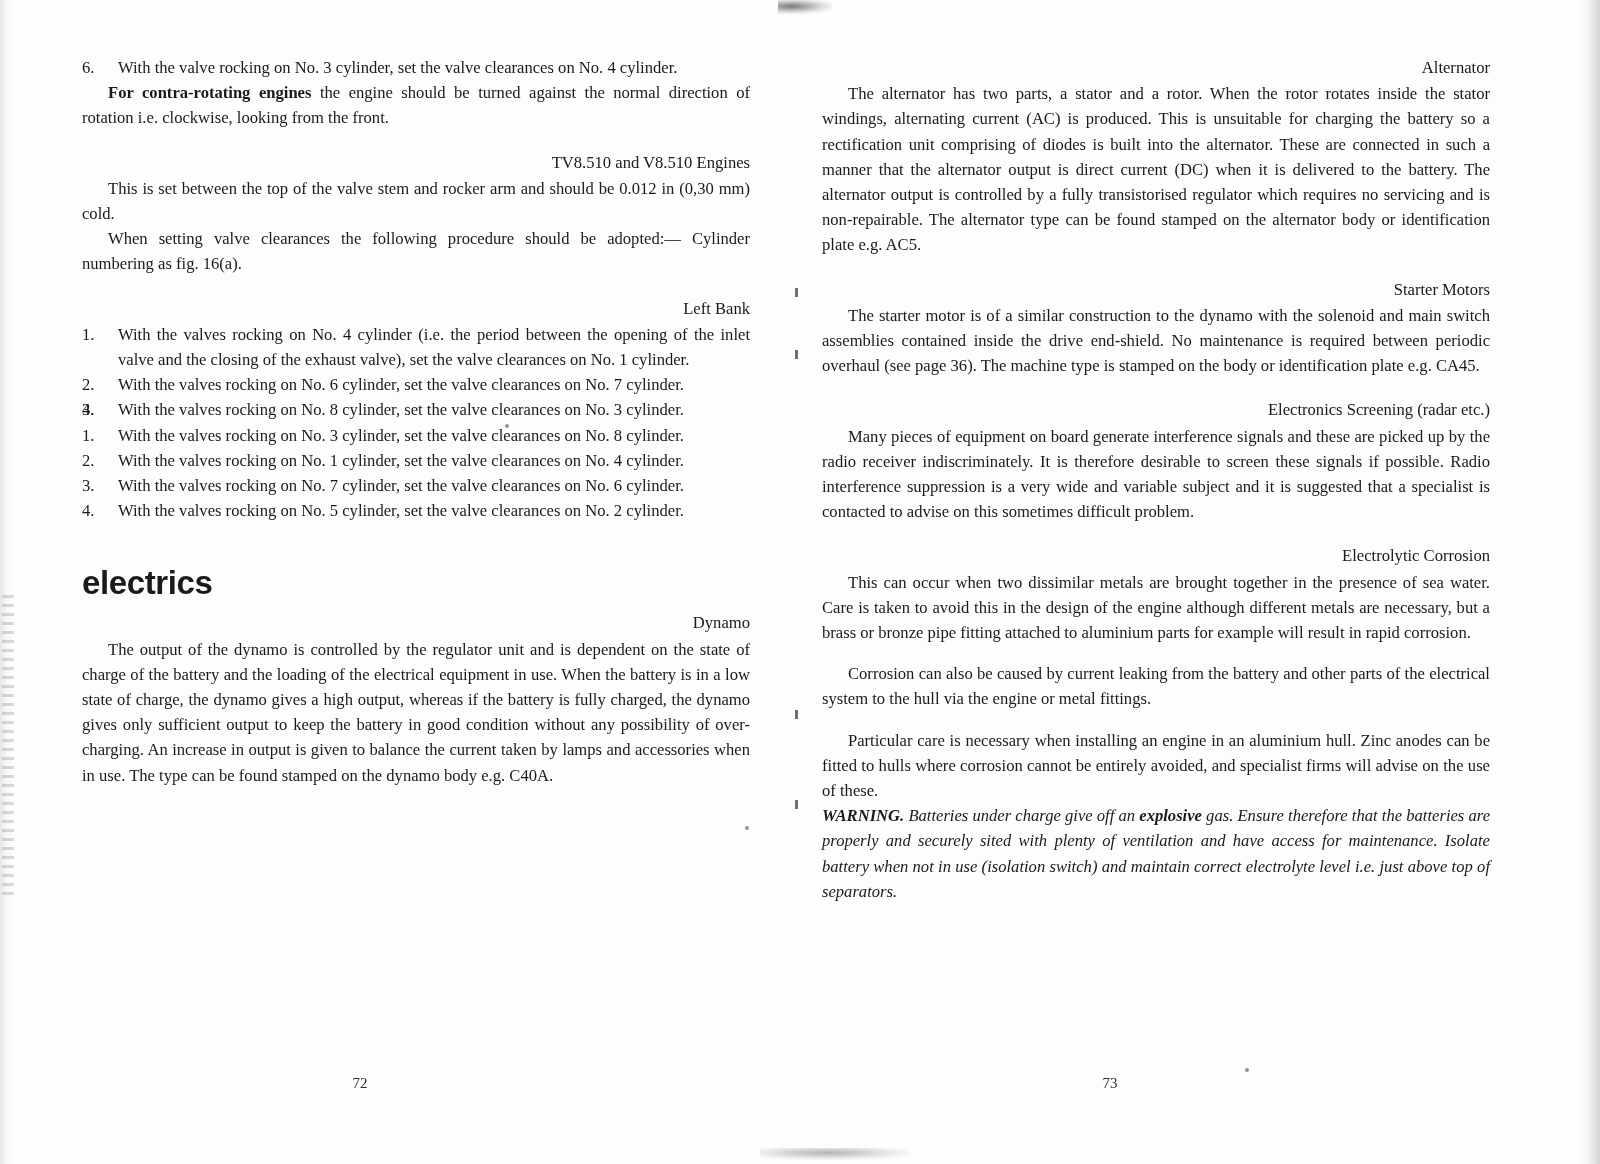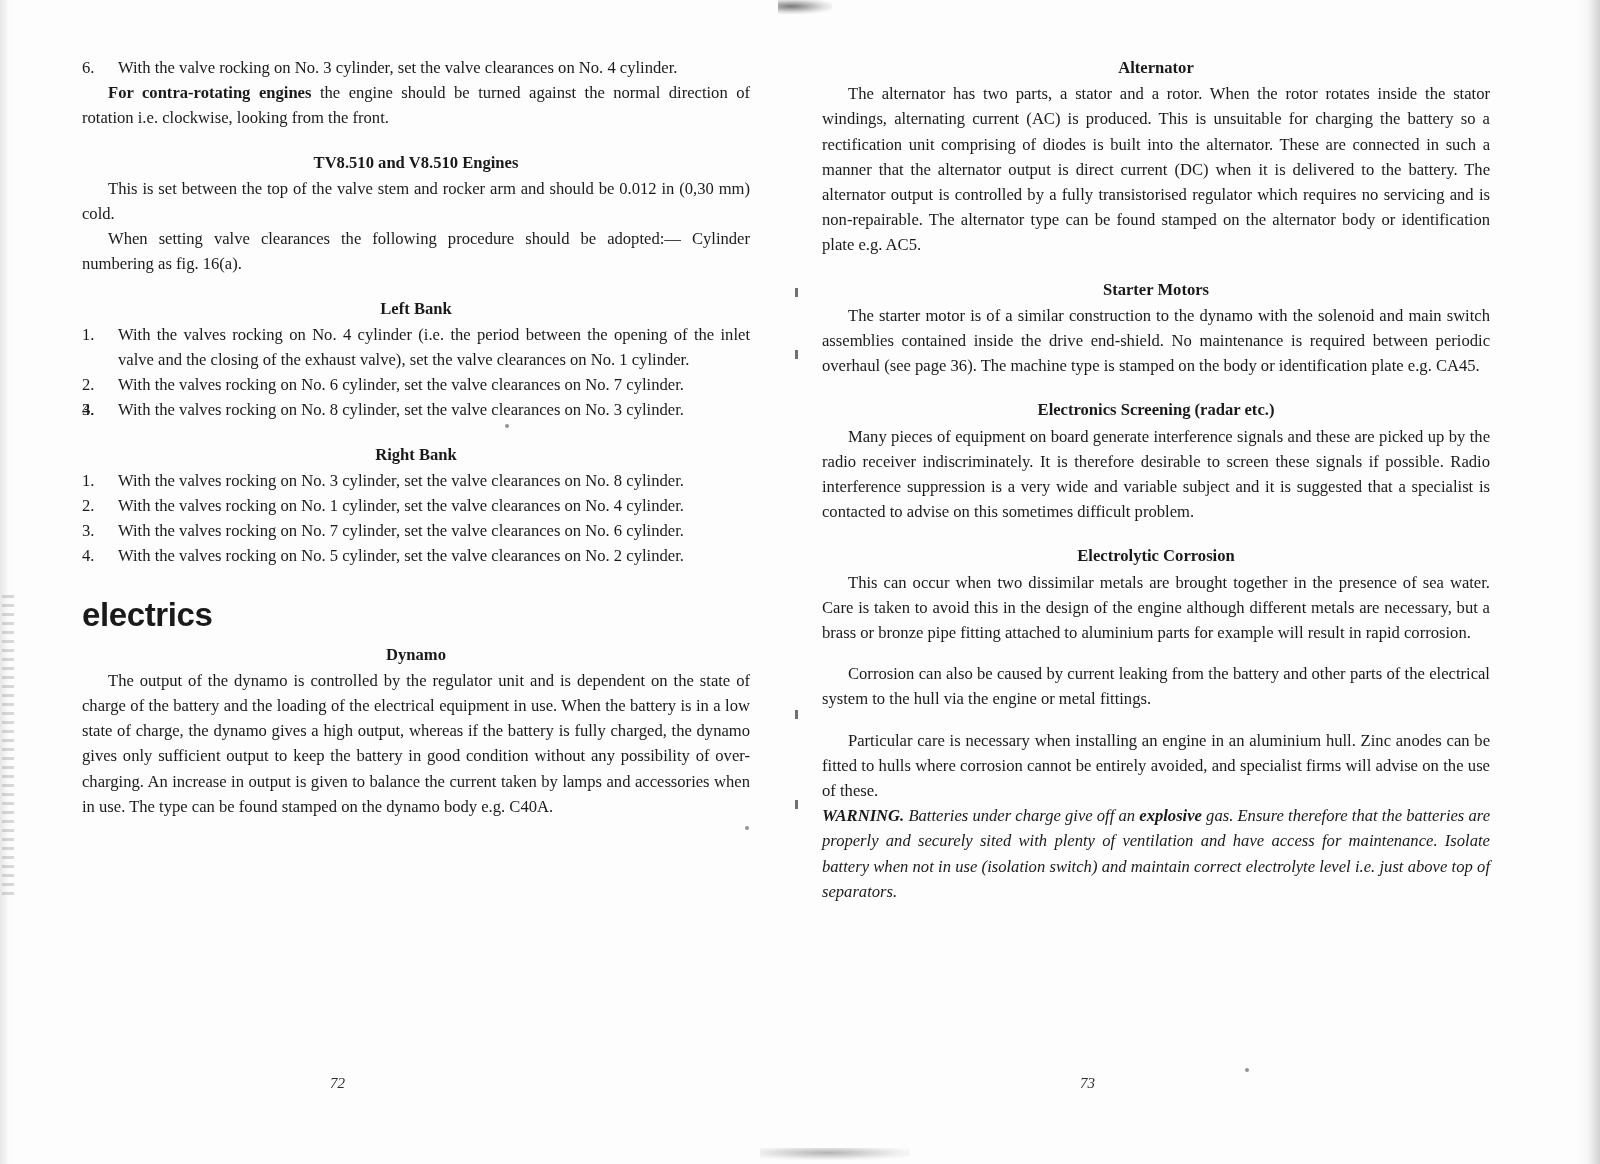--- a/index.html
+++ b/index.html
@@ -80,36 +80,36 @@
   .col-right { left: 822px; }
 
   p, li, h2, h3 {
     margin: 0;
     font-size: 16.6px;
     line-height: 25.2px;
     text-align: justify;
   }
 
   .h-sec {
-    font-weight: bold;
+    font-weight: normal;
     font-size: 16.6px;
     line-height: 25.2px;
     margin-top: 19px;
     margin-bottom: 1px;
-    text-align: center;
+    text-align: right;
   }
   .h-sec.first { margin-top: 0; }
 
   .h-chapter {
     font-family: "Liberation Sans", "DejaVu Sans", sans-serif;
     font-weight: bold;
     font-size: 33px;
     line-height: 40px;
     letter-spacing: -0.4px;
-    margin-top: 26px;
+    margin-top: 40px;
     margin-bottom: 7px;
     text-align: left;
   }
 
   .para { text-indent: 26px; margin-bottom: 0; }
   .para.run-on { text-indent: 26px; margin-top: 16px; }
   .para.noindent { text-indent: 0; font-style: italic; }
 
   ol.steps {
     list-style: none;
@@ -126,22 +126,22 @@
     left: 0;
     top: 0;
     width: 22px;
     text-align: left;
   }
 
   .pagenum {
     position: absolute;
     font-size: 15px;
     line-height: 20px;
+    text-align: center;
     color: #2a2a2a;
-    font-style: italic;
   }
   .pn-left  { left: 330px; top: 1073px; width: 60px; }
   .pn-right { left: 1080px; top: 1073px; width: 60px; }
 
   b, strong { font-weight: bold; }
 </style>
 </head>
 <body>
 
 <div class="page">
@@ -186,21 +186,20 @@
       </li>
       <li>
         <span class="num">3.</span>
       </li>
       <li>
         <span class="num">4.</span>
         <span>With the valves rocking on No. 8 cylinder, set the valve clearances on No. 3 cylinder.</span>
       </li>
     </ol>
 
-    <h3 class="h-sec">Right Bank</h3>
     <ol class="steps">
       <li>
         <span class="num">1.</span>
         <span>With the valves rocking on No. 3 cylinder, set the valve clearances on No. 8 cylinder.</span>
       </li>
       <li>
         <span class="num">2.</span>
         <span>With the valves rocking on No. 1 cylinder, set the valve clearances on No. 4 cylinder.</span>
       </li>
       <li>

